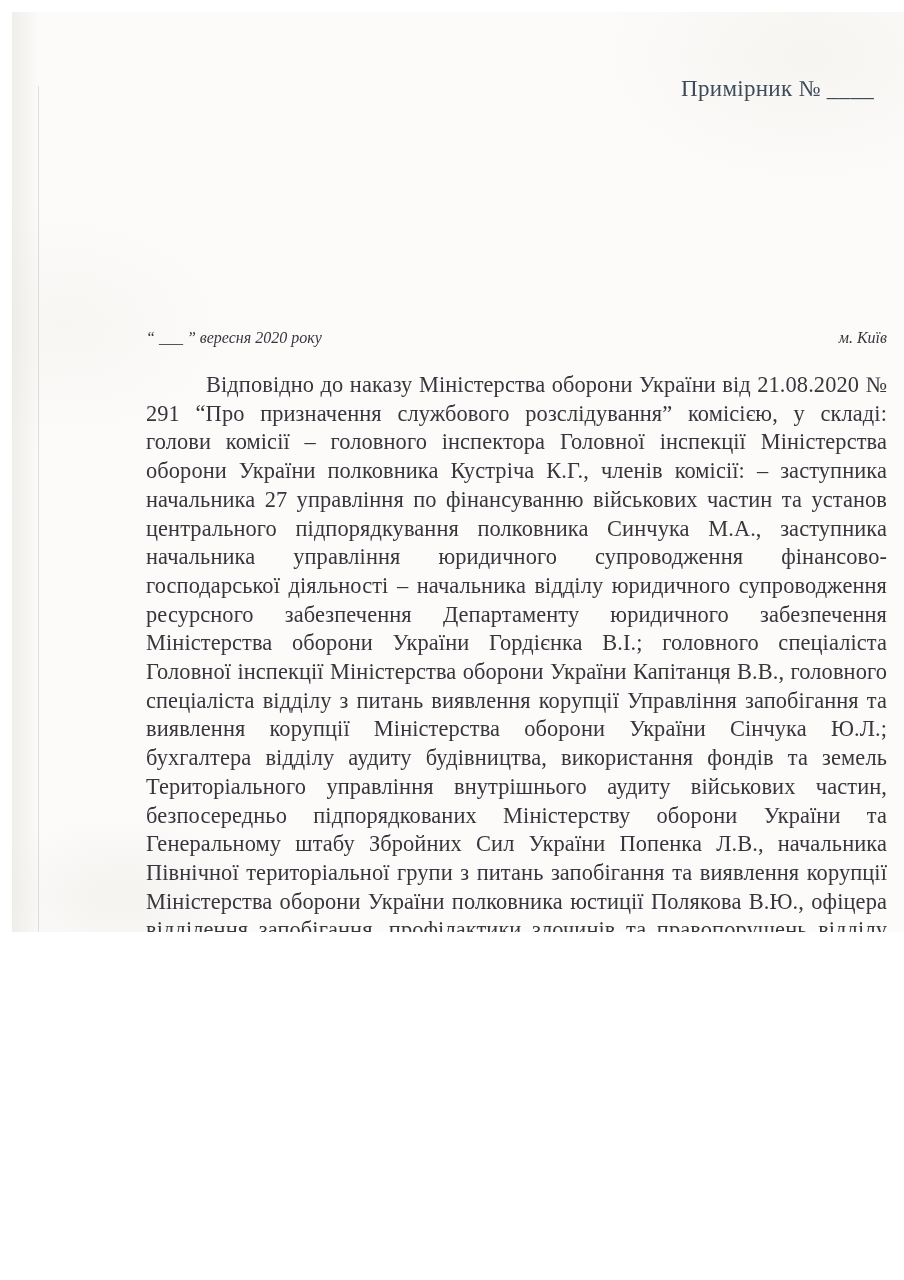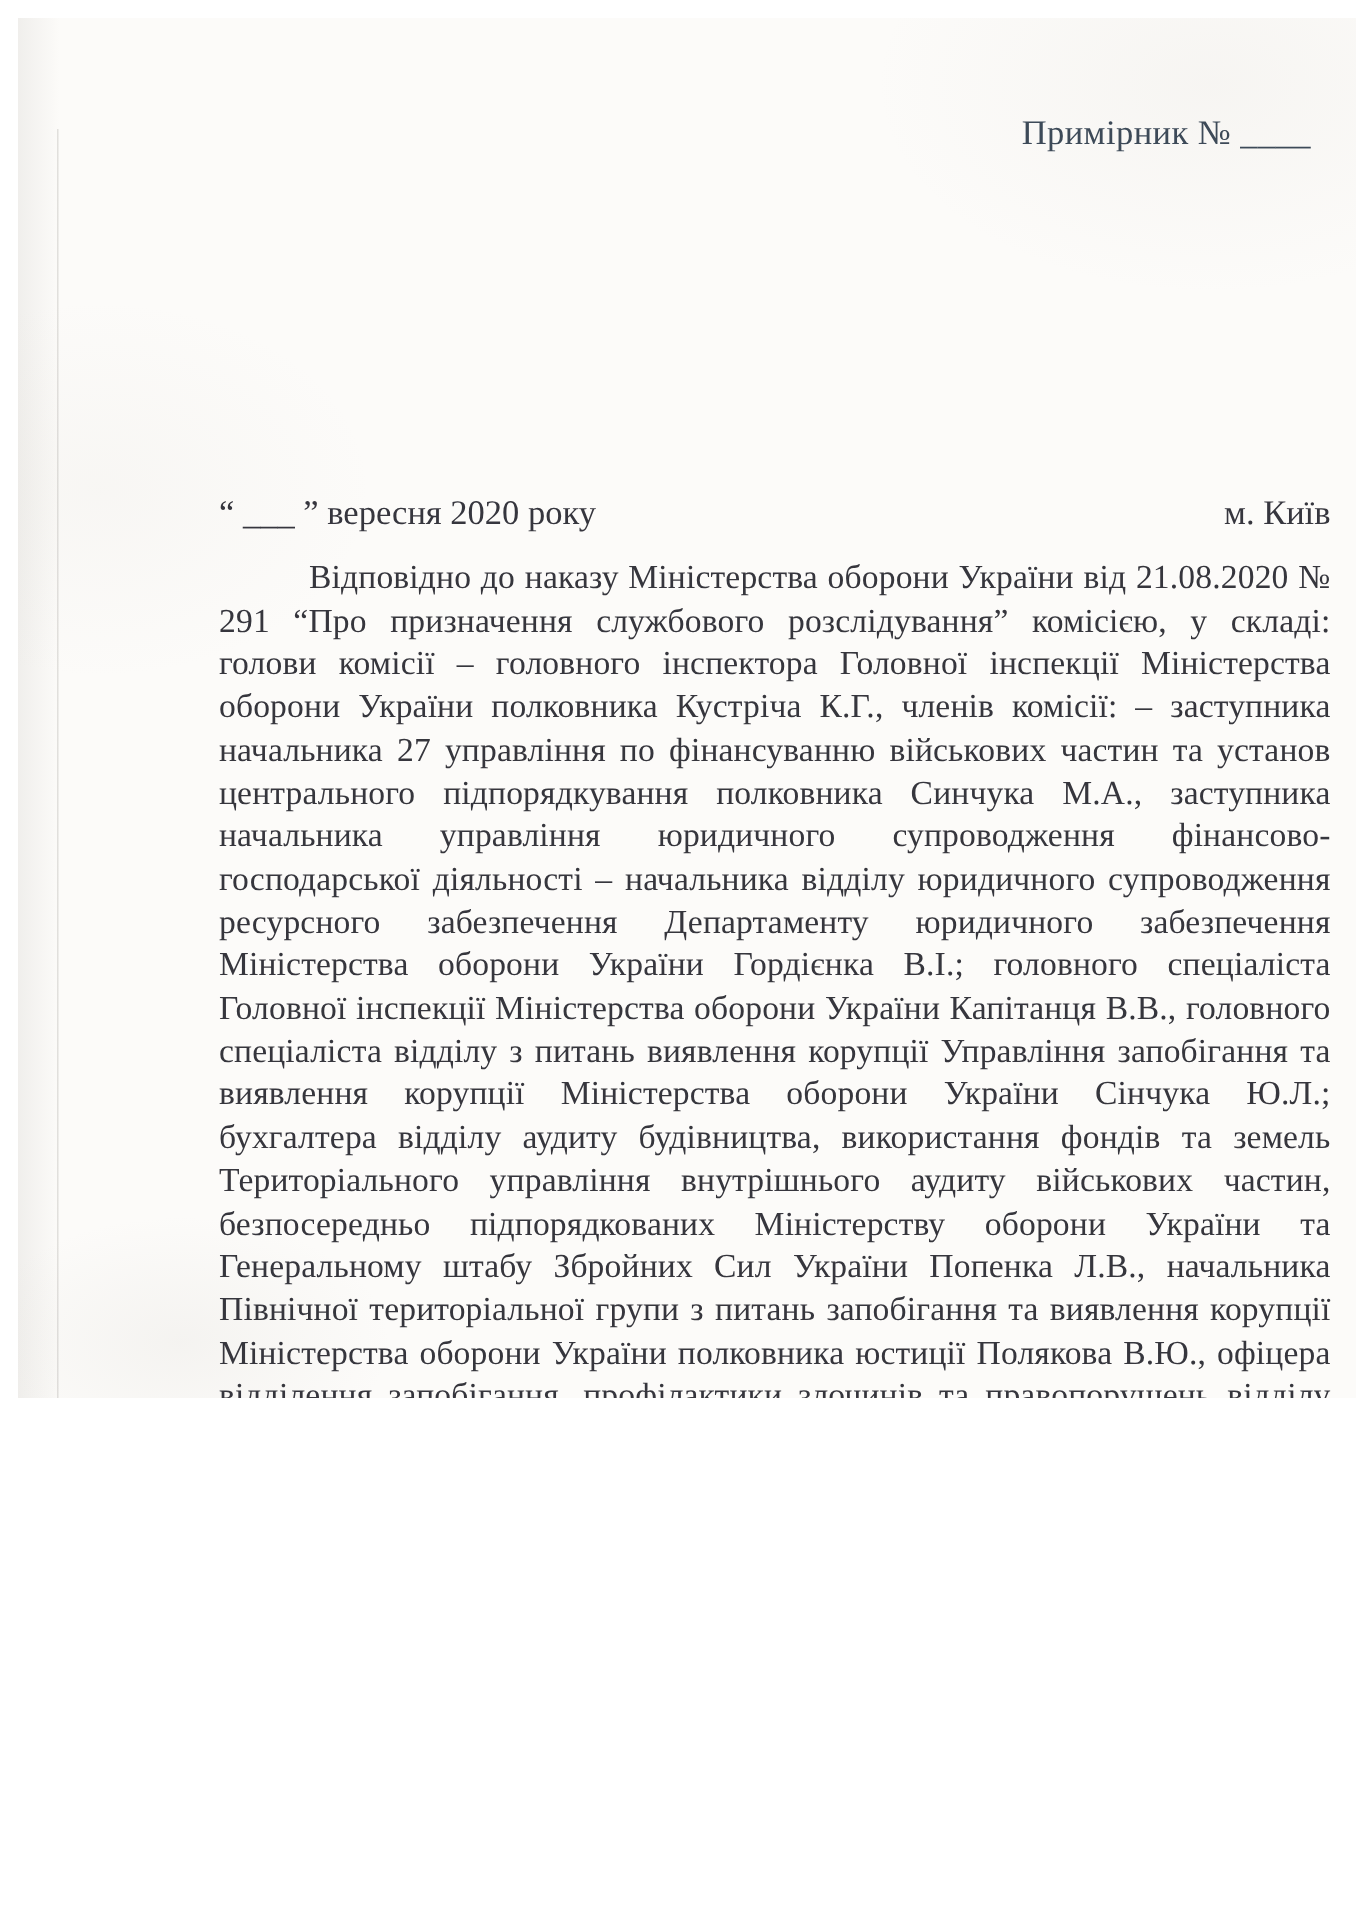--- a/index.html
+++ b/index.html
@@ -50,23 +50,24 @@
     line-height: 30px;
     color: #36363e;
   }
   .date-row {
     position: absolute;
     top: 329px;
     left: 134px;
     width: 741px;
     display: flex;
     justify-content: space-between;
-    font-size: 23px;
+    font-size: 16px;
     color: #36363e;
     white-space: nowrap;
+    font-style: italic;
   }
   .doc-body {
     position: absolute;
     top: 371px;
     left: 134px;
     width: 741px;
     font-size: 22.4px;
     line-height: 28.7px;
     text-align: justify;
     color: #36363d;

